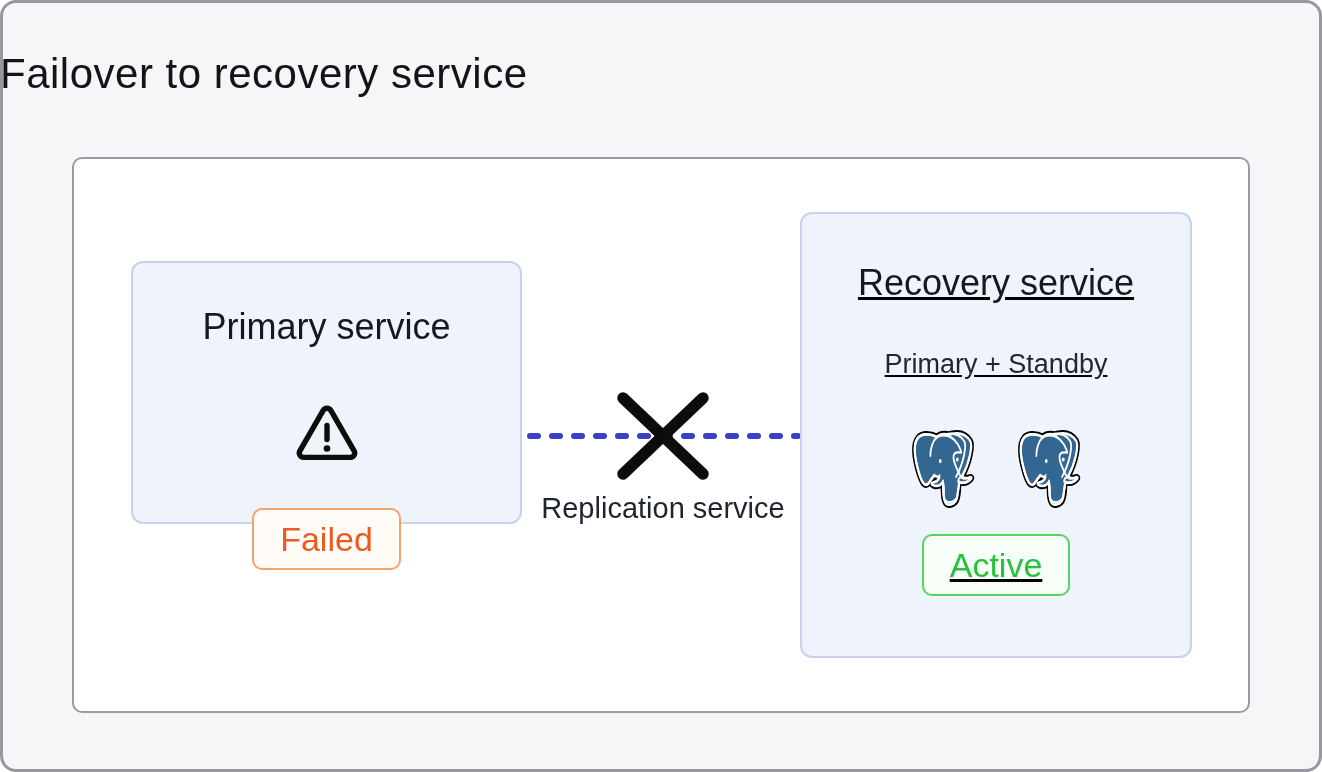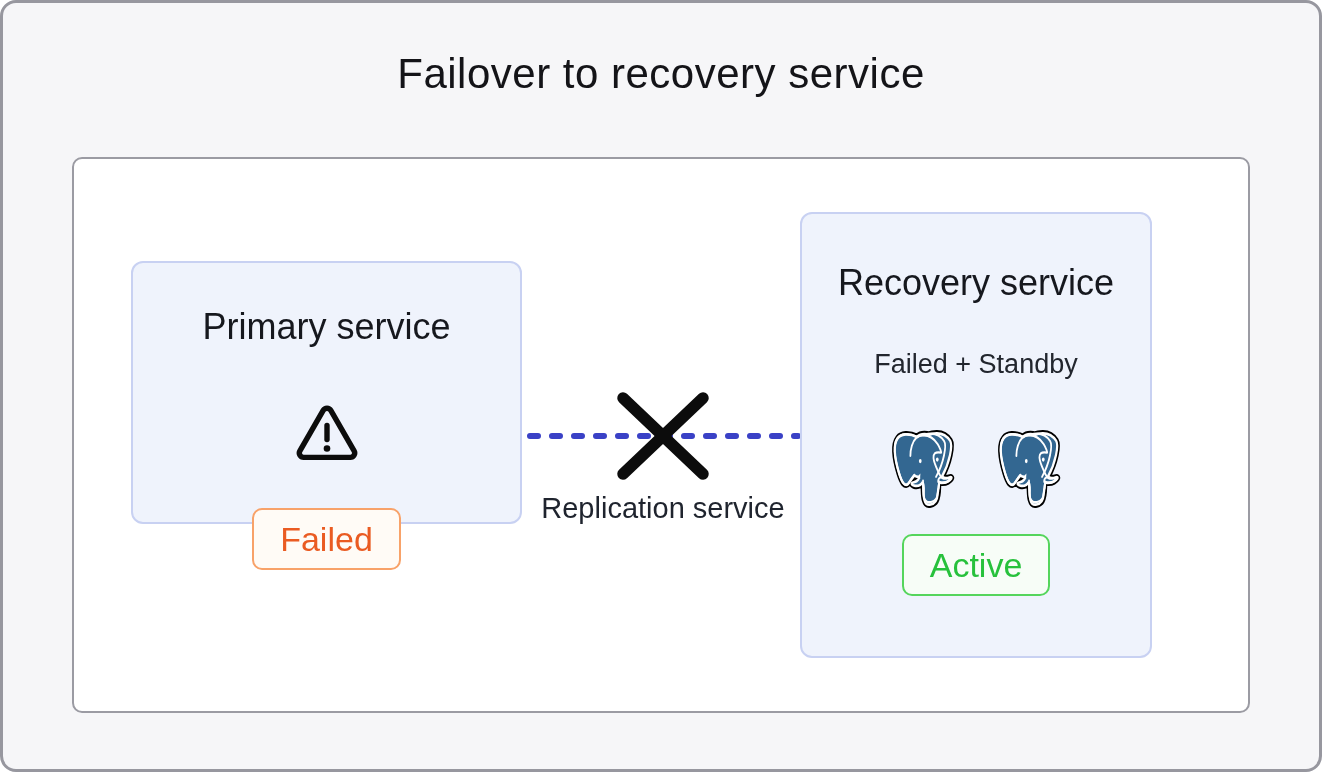--- a/index.html
+++ b/index.html
@@ -8,42 +8,42 @@
 
   .card {
     position: absolute; inset: 0;
     background: #f6f6f8;
     border: 3px solid #97979f;
     border-radius: 16px;
   }
 
   .page-title {
     position: absolute; left: 0; right: 0; top: 50px;
-    text-align: center;
+    text-align: left;
     font-size: 42px; font-weight: 500; color: #141418;
     letter-spacing: 0.5px;
   }
 
   .panel {
     position: absolute; left: 72px; top: 157px;
     width: 1178px; height: 556px;
     background: #ffffff;
     border: 2px solid #9b9ba3;
     border-radius: 10px;
   }
 
   .node {
     position: absolute;
     background: #eff3fc;
     border: 2px solid #c8d1f2;
     border-radius: 12px;
     display: flex; flex-direction: column; align-items: center;
   }
   .node.primary  { left: 131px; top: 261px; width: 391px; height: 263px; }
-  .node.recovery { left: 800px; top: 212px; width: 352px; height: 446px; }
+  .node.recovery { left: 800px; top: 212px; width: 392px; height: 446px; text-decoration: underline; }
 
   .node-title {
     font-size: 36px; font-weight: 500; color: #16181e; line-height: 44px;
   }
   .node.primary  .node-title { margin-top: 42px; }
   .node.recovery .node-title { margin-top: 46px; line-height: 46px; }
 
   .node-subtitle {
     margin-top: 42px;
     font-size: 27px; font-weight: 400; color: #22262e; line-height: 32px;
@@ -103,21 +103,21 @@
     <line x1="10" y1="50" x2="278" y2="50" stroke="#3a41c6" stroke-width="6" stroke-linecap="round" stroke-dasharray="8 14"></line>
     <g>
       <line x1="103" y1="12" x2="183" y2="88" stroke="#0c0c0c" stroke-width="11.5" stroke-linecap="round"></line>
       <line x1="183" y1="12" x2="103" y2="88" stroke="#0c0c0c" stroke-width="11.5" stroke-linecap="round"></line>
     </g>
   </svg>
   <div class="link-label">Replication service</div>
 
   <div class="node recovery">
     <div class="node-title">Recovery service</div>
-    <div class="node-subtitle">Failed + Standby</div>
+    <div class="node-subtitle">Primary + Standby</div>
     <div class="elephant-row">
       <svg width="64" height="78" viewBox="0 0 25.6 25.6" preserveAspectRatio="none">
         <path d="M18.983 18.636c.163-1.357.114-1.555 1.124-1.336l.257.023c.777.035 1.793-.125 2.4-.402 1.285-.596 2.047-1.592.78-1.33-2.89.596-3.1-.383-3.1-.383 3.053-4.53 4.33-10.28 3.227-11.687-3.004-3.84-8.205-2.024-8.292-1.976l-.028.005c-.571-.119-1.211-.19-1.93-.201-1.31-.022-2.304.343-3.057.916 0 0-9.274-3.82-8.843 4.804.092 1.835 2.63 13.883 5.657 10.243 1.106-1.331 2.175-2.456 2.175-2.456.531.353 1.167.533 1.834.468l.052-.044a2.01 2.01 0 0 0 .021.518c-.78.871-.55 1.024-2.109 1.345-1.578.325-.651.904-.046 1.056.734.184 2.432.444 3.579-1.162l-.046.183c.306.245.285 1.76.328 2.842.044 1.082.117 2.092.339 2.688.222.595.484 2.127 2.547 1.685 1.724-.37 3.043-.901 3.163-5.846" fill="#000" stroke="#000" stroke-width="2.149" stroke-linecap="round" stroke-linejoin="round"></path>
         <path d="M23.535 15.6c-2.89.596-3.1-.383-3.1-.383 3.053-4.53 4.33-10.28 3.228-11.687-3.004-3.84-8.205-2.023-8.292-1.976l-.028.005a10.31 10.31 0 0 0-1.929-.201c-1.31-.022-2.304.343-3.057.916 0 0-9.274-3.82-8.843 4.804.092 1.835 2.63 13.883 5.657 10.243 1.106-1.331 2.175-2.456 2.175-2.456.53.353 1.167.533 1.834.468l.052-.044a2.02 2.02 0 0 0 .021.518c-.78.871-.55 1.024-2.109 1.345-1.578.325-.651.904-.046 1.056.734.184 2.432.444 3.579-1.162l-.046.183c.306.245.52 1.593.484 2.815-.036 1.222-.06 2.06.181 2.716.241.655.481 2.127 2.545 1.685 1.724-.37 2.617-1.327 2.741-2.924.088-1.136.288-.968.3-1.983l.16-.48c.185-1.54.03-2.037 1.092-1.806l.257.023c.78.035 1.798-.126 2.397-.403 1.285-.596 2.047-1.592.78-1.33z" fill="#336791" stroke="#fff" stroke-width=".9"></path>
         <g fill="none" stroke="#fff" stroke-width=".72" stroke-linecap="round" stroke-linejoin="round">
           <path d="M10.36 2.19S1.08-1.6 1.51 7.02c.09 1.84 2.63 13.88 5.66 10.24 1.1-1.33 2.11-2.37 2.11-2.37"></path>
           <path d="M12.98 1.67c-.32.1 5.16-2 8.28 1.98 1.1 1.41-.17 7.16-3.23 11.69"></path>
           <path d="M19.9 15.33c-.08-.44-.67-.78-1.06-1.72-.34-.82-4.65-7.13 1.2-6.19.21-.04-1.53-5.56-7-5.65-5.46-.09-5.28 6.72-5.28 6.72"></path>
           <path d="M12.81 16.6c-.08 2.85.02 4.71.3 5.41.28.7.88 2.05 2.94 1.61 1.72-.37 2.35-1.08 2.62-2.66l.64-4.05"></path>
           <path d="M20.03 15.34s.2.98 3.09.38c1.27-.26.5.73-.78 1.33-1.05.49-3.41.61-3.46-.06-.1-1.74 1.24-1.21 1.15-1.65"></path>

